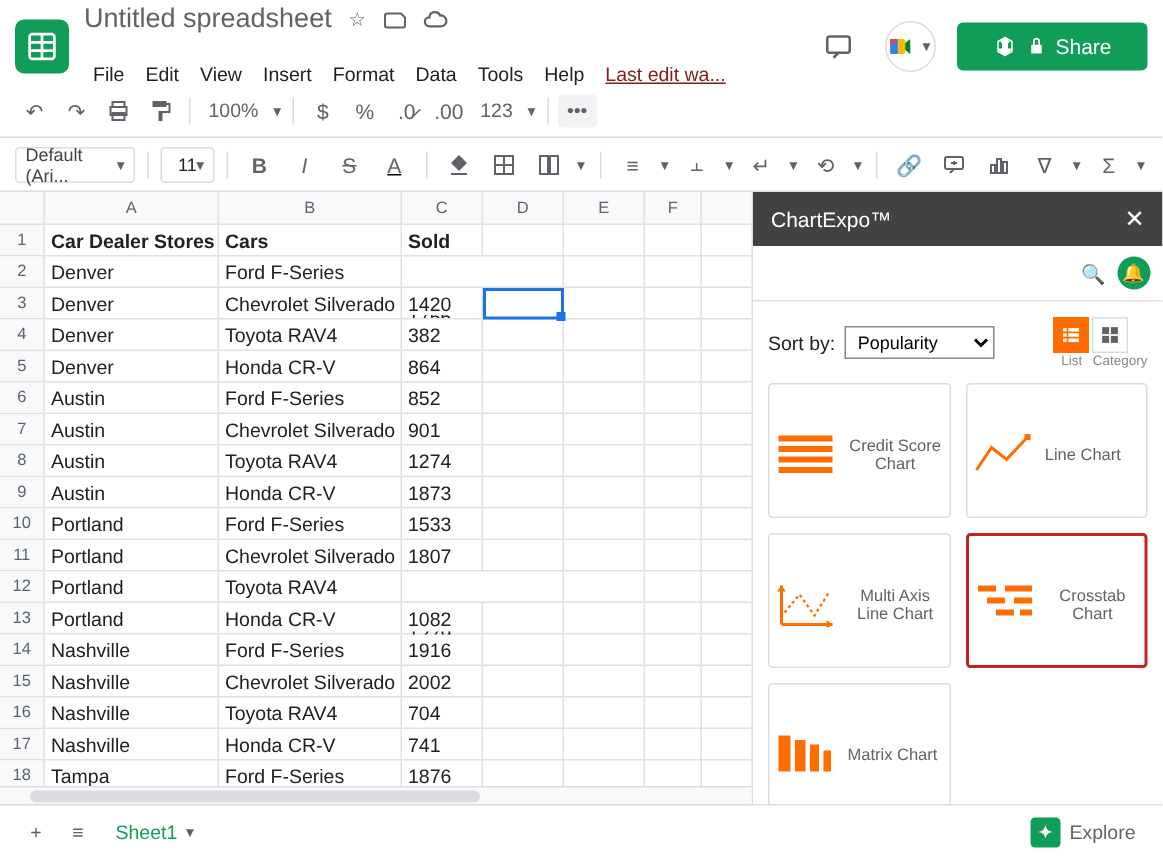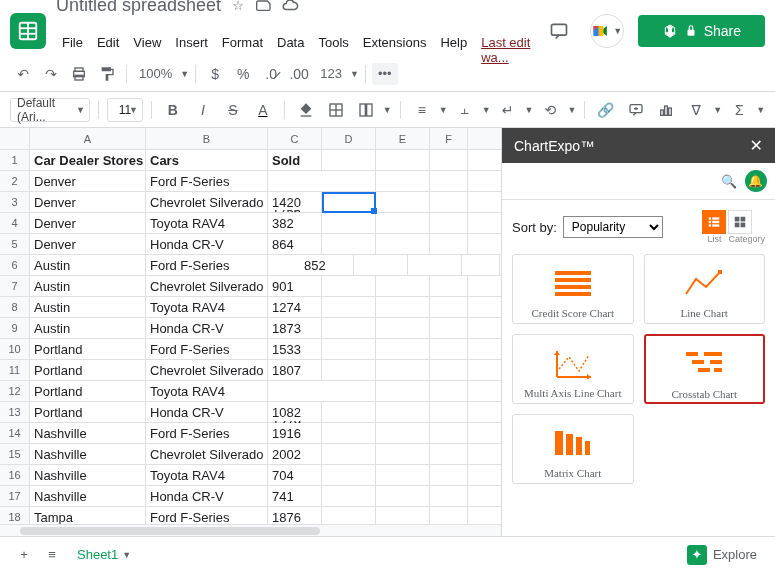--- a/index.html
+++ b/index.html
@@ -46,21 +46,21 @@
 .sb-icon { width: 24px; height: 24px; display: flex; align-items: center; justify-content: center; color: #5f6368; cursor: pointer; border-radius: 3px; }
 .sb-bell { background: #0f9d58; border-radius: 50%; color: #fff; width: 22px; height: 22px; display: flex; align-items: center; justify-content: center; font-size: 12px; }
 .sb-content { padding: 10px; flex: 1; overflow: auto; }
 .sort-row { display: flex; align-items: center; gap: 6px; margin-bottom: 10px; }
 .sort-sel { border: 1px solid #888; padding: 2px 4px; font-size: 12px; background: #fff; width: 100px; }
 .view-toggle { display: flex; gap: 2px; margin-left: auto; }
 .view-btn { width: 24px; height: 24px; border: 1px solid #dadce0; display: flex; align-items: center; justify-content: center; cursor: pointer; }
 .view-btn.active { background: #ff6d01; border-color: #ff6d01; }
 .view-label { font-size: 9px; color: #888; text-align: center; }
 .chart-grid { display: grid; grid-template-columns: 1fr 1fr; gap: 10px; }
-.chart-card { border: 1px solid #dadce0; border-radius: 3px; padding: 14px 4px 8px 4px; display: flex; flex-direction: column; align-items: center; gap: 8px; cursor: pointer; height: 70px; font-family: Liberation Serif, serif; }
+.chart-card { border: 1px solid #dadce0; border-radius: 3px; padding: 14px 4px 8px 4px; display: flex; flex-direction: row; align-items: center; gap: 8px; cursor: pointer; height: 90px; }
 .chart-card.highlight { border: 2px solid #c5221f; }
 .chart-icon { width: 40px; height: 36px; display: flex; align-items: center; justify-content: center; }
 .chart-label { font-size: 11px; color: #5f6368; text-align: center; }
 .footer { display: flex; align-items: center; height: 36px; border-top: 1px solid #dadce0; padding: 0 10px; }
 .ft-btn { width: 28px; height: 28px; display: flex; align-items: center; justify-content: center; color: #5f6368; cursor: pointer; }
 .sheet-tab { background: #fff; border: 1px solid transparent; padding: 4px 10px; color: #0f9d58; font-weight: 500; display: flex; align-items: center; gap: 4px; cursor: pointer; }
 .explore-btn { margin-left: auto; display: flex; align-items: center; gap: 6px; color: #5f6368; cursor: pointer; padding: 4px 8px; }
 .explore-icon { width: 20px; height: 20px; background: #0f9d58; border-radius: 3px; display: flex; align-items: center; justify-content: center; color: #fff; }
 .scroll-h { height: 12px; background: #f8f9fa; border-top: 1px solid #e0e0e0; position: relative; }
 .scroll-thumb { position: absolute; height: 8px; background: #dadce0; border-radius: 4px; top: 2px; }
@@ -94,21 +94,20 @@
         </span>
     </div>
     <div class="menubar">
       <span>File</span>
       <span>Edit</span>
       <span>View</span>
       <span>Insert</span>
       <span>Format</span>
       <span>Data</span>
       <span>Tools</span>
-      <span>Extensions</span>
       <span>Help</span>
       <span class="last-edit">Last edit wa...</span>
     </div>
   </div>
   <div class="header-right">
     <div class="hdr-btn">
         <svg width="20" height="20" viewBox="0 0 24 24" fill="none" stroke="#5f6368" stroke-width="2">
           <rect x="3" y="4" width="18" height="13" rx="2"></rect>
           <path d="M8 21l4-4"></path>
         </svg>
@@ -291,21 +290,21 @@
           <div class="cell" style="width: 122px;">Honda CR-V</div>
           <div class="cell" style="width: 54px;">864</div>
           <div class="cell" style="width: 54px;"></div>
           <div class="cell" style="width: 54px;"></div>
           <div class="cell" style="width: 38px;"></div>
         </div>
         <div class="row">
           <div class="row-h">6</div>
           <div class="cell" style="width: 116px;">Austin</div>
           <div class="cell" style="width: 122px;">Ford F-Series</div>
-          <div class="cell" style="width: 54px; margin-left: 32px;">852</div>
+          <div class="cell" style="width: 54px;">852</div>
           <div class="cell" style="width: 54px;"></div>
           <div class="cell" style="width: 54px;"></div>
           <div class="cell" style="width: 38px;"></div>
         </div>
         <div class="row">
           <div class="row-h">7</div>
           <div class="cell" style="width: 116px;">Austin</div>
           <div class="cell" style="width: 122px;">Chevrolet Silverado</div>
           <div class="cell" style="width: 54px;">901</div>
           <div class="cell" style="width: 54px;"></div>

